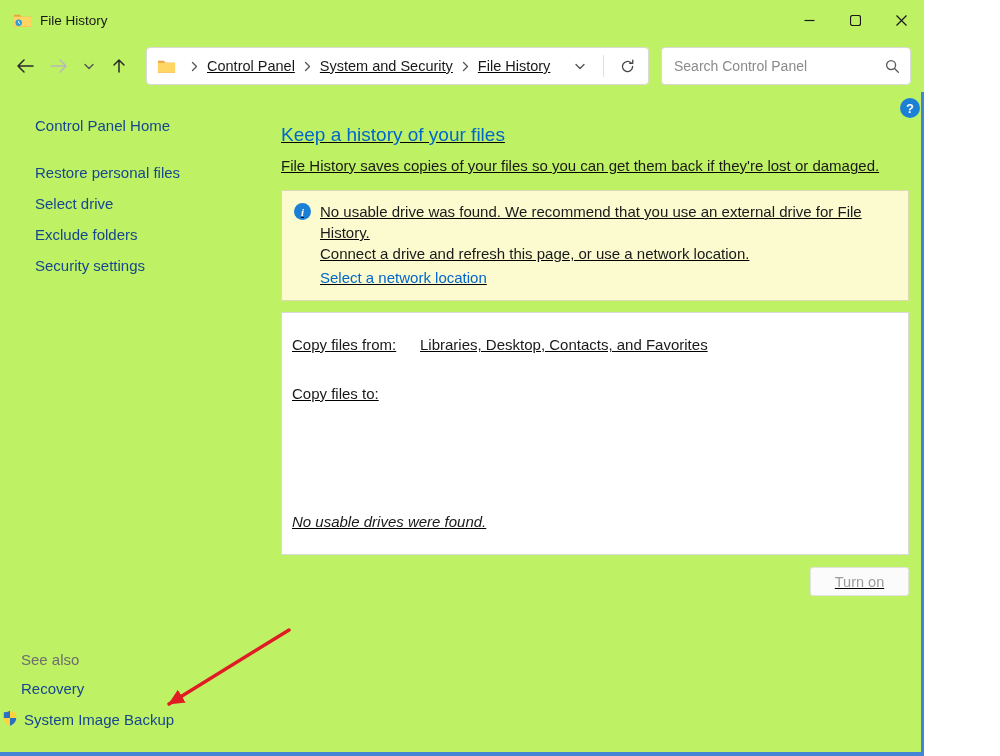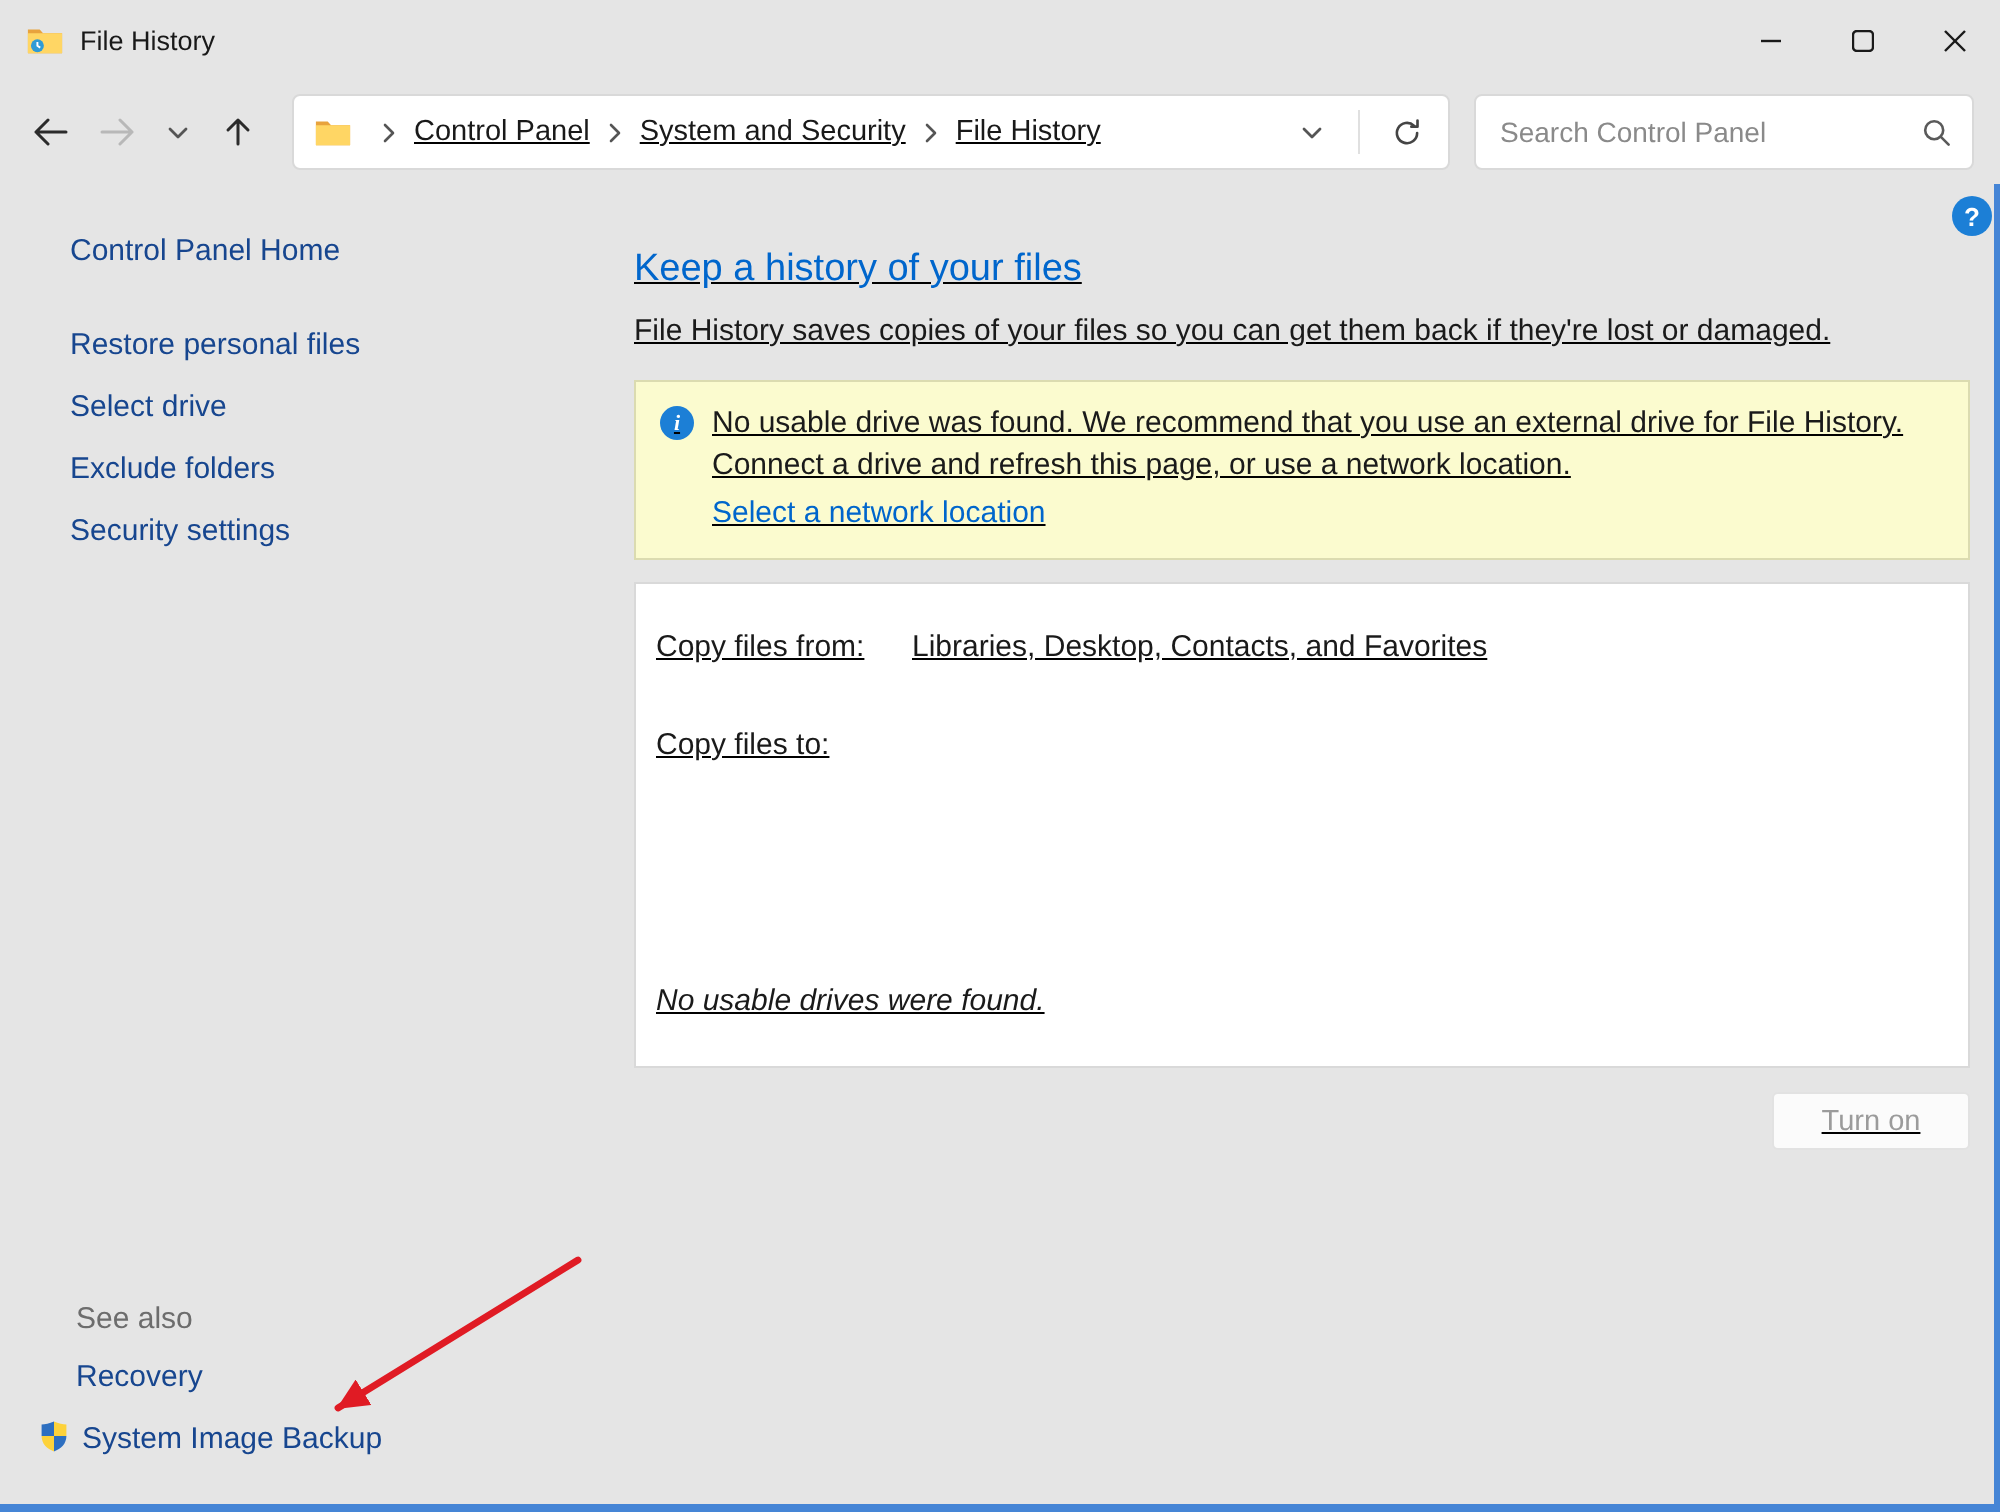--- a/index.html
+++ b/index.html
@@ -1,18 +1,18 @@
 <!DOCTYPE html>
 <html><head>
 <meta charset="utf-8">
 <style>
   * { margin:0; padding:0; box-sizing:border-box; }
   html,body { width:1000px; height:756px; }
   body { font-family:"Liberation Sans","DejaVu Sans",sans-serif; background:#fff; }
-  .window { position:relative; width:1000px; height:756px; background:#e5e5e5; overflow:hidden; }
+  .window { position:relative; width:924px; height:756px; background:#bef264; overflow:hidden; }
 
   
   .titlebar { display:flex; align-items:center; height:40px; padding-left:13px; }
   .app-icon { width:19px; height:16px; margin-right:8px; flex:0 0 auto; }
   .titlebar-title { font-size:13.5px; color:#191919; }
   .win-controls { margin-left:auto; display:flex; height:100%; }
   .win-btn { width:46px; height:40px; display:flex; align-items:center; justify-content:center; cursor:default; }
 
   
   .navbar { display:flex; align-items:center; height:52px; padding:0 13px 0 8px; }
@@ -22,25 +22,25 @@
   .crumb { font-size:14.5px; color:#191919; padding:0 2px; white-space:nowrap; }
   .crumb-sep { display:flex; align-items:center; padding:0 7px; }
   .bc-spacer { flex:1; }
   .bc-divider { width:1px; height:22px; background:#e0e0e0; margin:0 8px; }
   .bc-btn { width:30px; height:30px; display:flex; align-items:center; justify-content:center; border-radius:4px; }
   .searchbox { width:250px; height:38px; border:1px solid #d9d9d9; border-radius:4px; display:flex; align-items:center; padding:0 10px 0 12px; background:#fff; }
   .searchbox input { border:none; outline:none; flex:1; font-size:14px; color:#333; font-family:"Liberation Sans","DejaVu Sans",sans-serif; background:transparent; min-width:0; }
   .searchbox input::placeholder { color:#8a8a8a; }
 
   
-  .page-body { display:flex; height:664px;gap:36px; }
+  .page-body { display:flex; height:664px; }
   .sidebar { position:relative; width:281px; flex:0 0 281px; padding:24px 0 0 35px; }
   .side-link { font-size:15px; color:#17468F; margin-bottom:11px; line-height:20px; cursor:pointer; width:max-content; }
   .side-home { margin-bottom:27px; }
-  .see-also-group { position:absolute; left:38px; bottom:26px; }
+  .see-also-group { position:absolute; left:21px; bottom:26px; }
   .see-also-title { font-size:15px; color:#6d6d6d; margin-bottom:11px; }
   .shield-row { display:flex; gap:6px; margin-left:-19px; margin-bottom:0; }
   .shield-row .side-link { margin-bottom:0; }
 
   .main { position:relative; flex:1; padding:32px 15px 1px 0;text-decoration:underline; }
   .main-title { font-size:19px; color:#0066CC; font-weight:400; }
   .main-desc { font-size:15px; color:#1a1a1a; margin-top:11px; }
 
   .warning-banner { margin-top:16px; background:#FBFBCF; border:1px solid #DBDBB0; padding:10px 14px 12px 12px; display:flex; gap:9px; }
   .info-icon { flex:0 0 auto; width:17px; height:17px; border-radius:50%; background:#1C7FD6; color:#fff; font-size:11px; font-weight:bold; display:flex; align-items:center; justify-content:center; margin-top:2px; font-style:italic; font-family:"Liberation Serif","DejaVu Serif",serif; }

